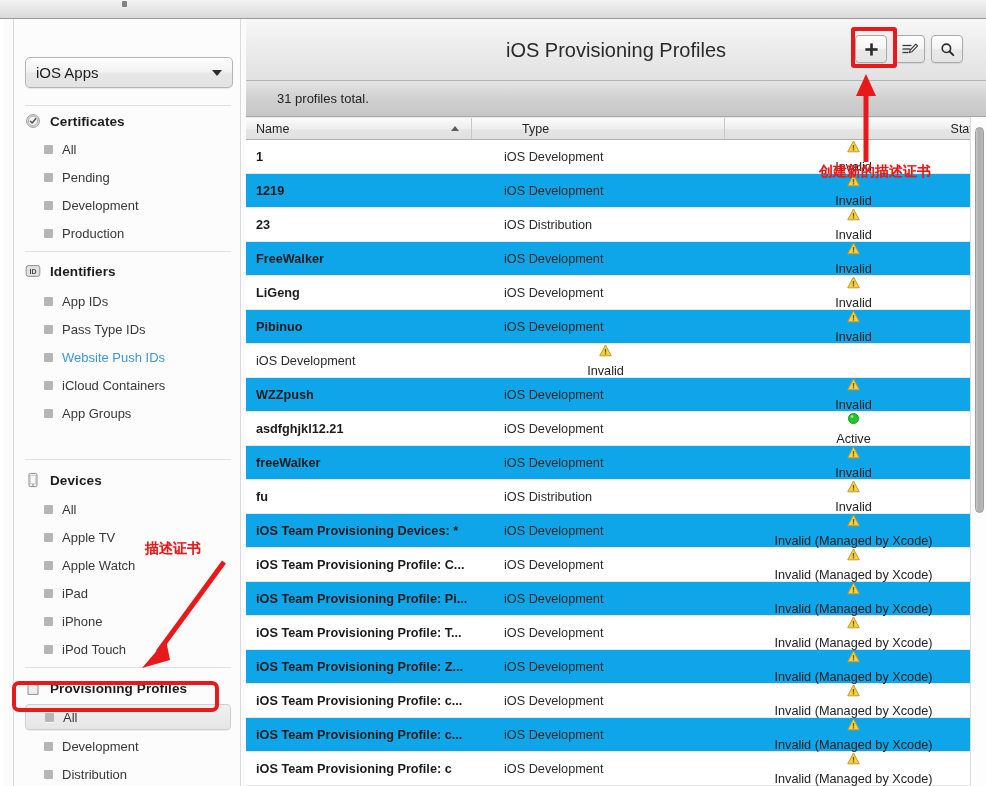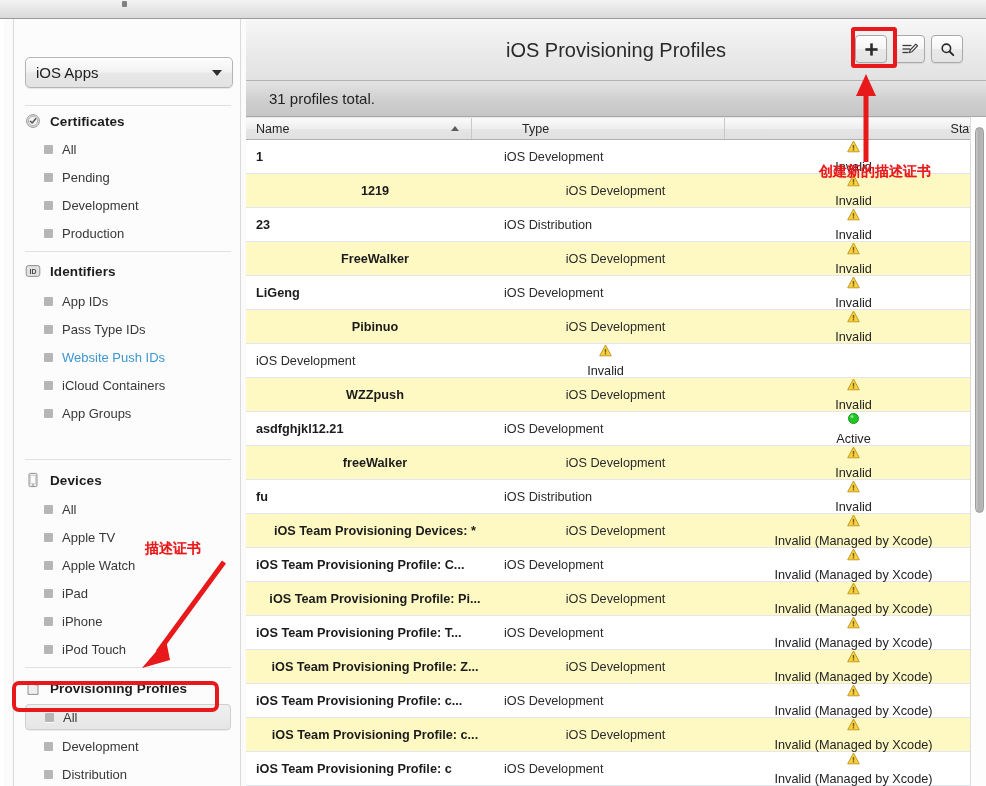--- a/index.html
+++ b/index.html
@@ -94,21 +94,21 @@
     border: 1px solid #a9a9a9;
     box-shadow: 0 1px 0 rgba(255,255,255,.9) inset, 0 1px 1px rgba(0,0,0,.08);
     display: flex; align-items: center; justify-content: center;
   }
   .summary-bar {
     position: absolute; left: 0; top: 62px; width: 740px; height: 36px;
     background: linear-gradient(to bottom, #e4e4e4 0%, #cfcfcf 55%, #c6c6c6 100%);
     border-bottom: 1px solid #a8a8a8;
     display: flex; align-items: center; padding-left: 23px;
   }
-  .summary-text { font-size: 15px; color: #232323; }
+  .summary-text { font-size: 13px; color: #232323; margin-left: 8px; }
 
   
   .table-wrap {
     position: absolute; left: 0; top: 98px; width: 740px; height: 669px;
     background: #fff; overflow: hidden;
   }
   .table-head {
     display: flex; height: 23px;
     background: linear-gradient(to bottom, #fbfbfb 0%, #eeeeee 50%, #e6e6e6 52%, #e0e0e0 100%);
     border-bottom: 1px solid #b0b0b0; border-top: 1px solid #e8e8e8; gap: 40px;
@@ -124,21 +124,21 @@
     position: absolute; right: 12px; top: 8px; width: 0; height: 0;
     border-left: 4px solid transparent; border-right: 4px solid transparent;
     border-bottom: 5px solid #5c5c5c;
   }
   .rows { width: 740px; }
   .row {
     display: flex; height: 34px; align-items: center;
     border-bottom: 1px solid #e3e6ec;
   }
   .row.odd { background: #ffffff; }
-  .row.even { background: #fef9c3; text-align: center; }
+  .row.even { background: #0ea5e9; }
   .cell { font-size: 12.7px; color: #232323; padding-left: 10px; overflow: hidden; white-space: nowrap; }
   .cell.c-name { width: 248px; font-weight: bold; color: #1b1b1b; }
   .cell.c-type { width: 233px; font-weight: normal; color: #2b2b2b; }
   .cell.c-status { width: 243px; display: flex; align-items: center; gap: 7px; flex-direction: column; }
   .status-ico { width: 13px; height: 13px; flex: 0 0 13px; }
 
   
   .scrollbar {
     position: absolute; right: 0; top: 98px; width: 16px; height: 669px;
     background: #fdfdfd; border-left: 1px solid #dcdcdc;

